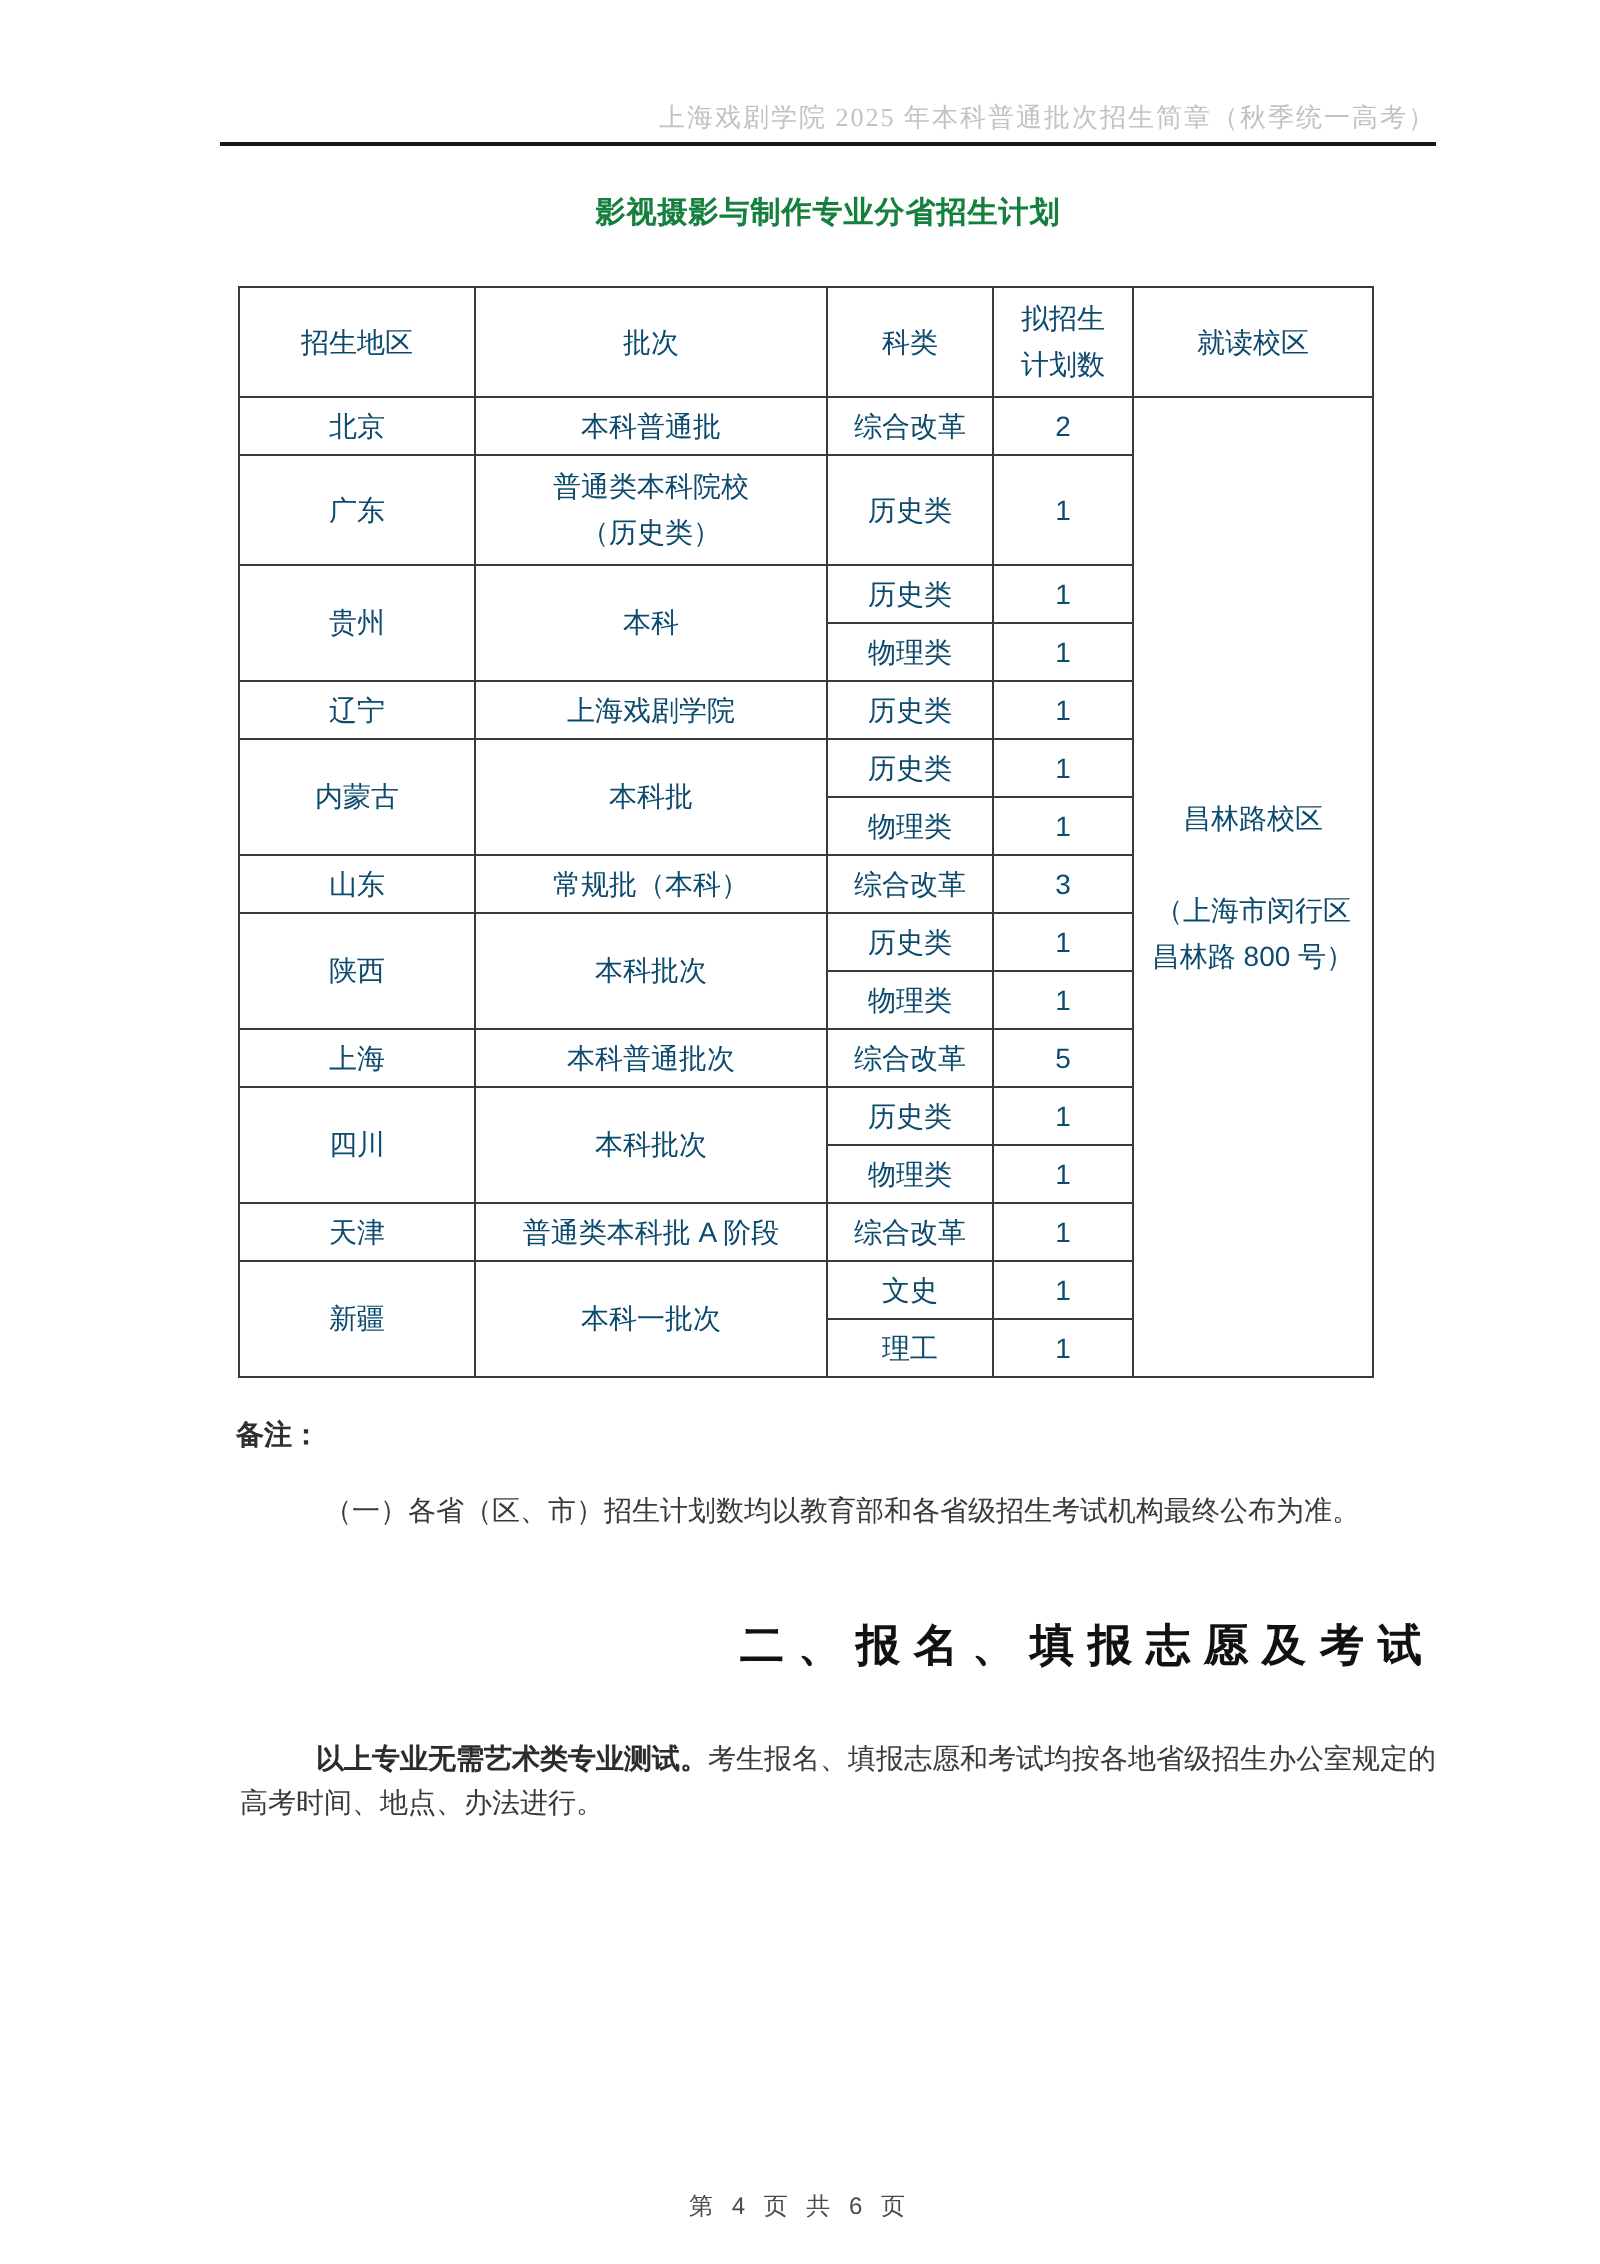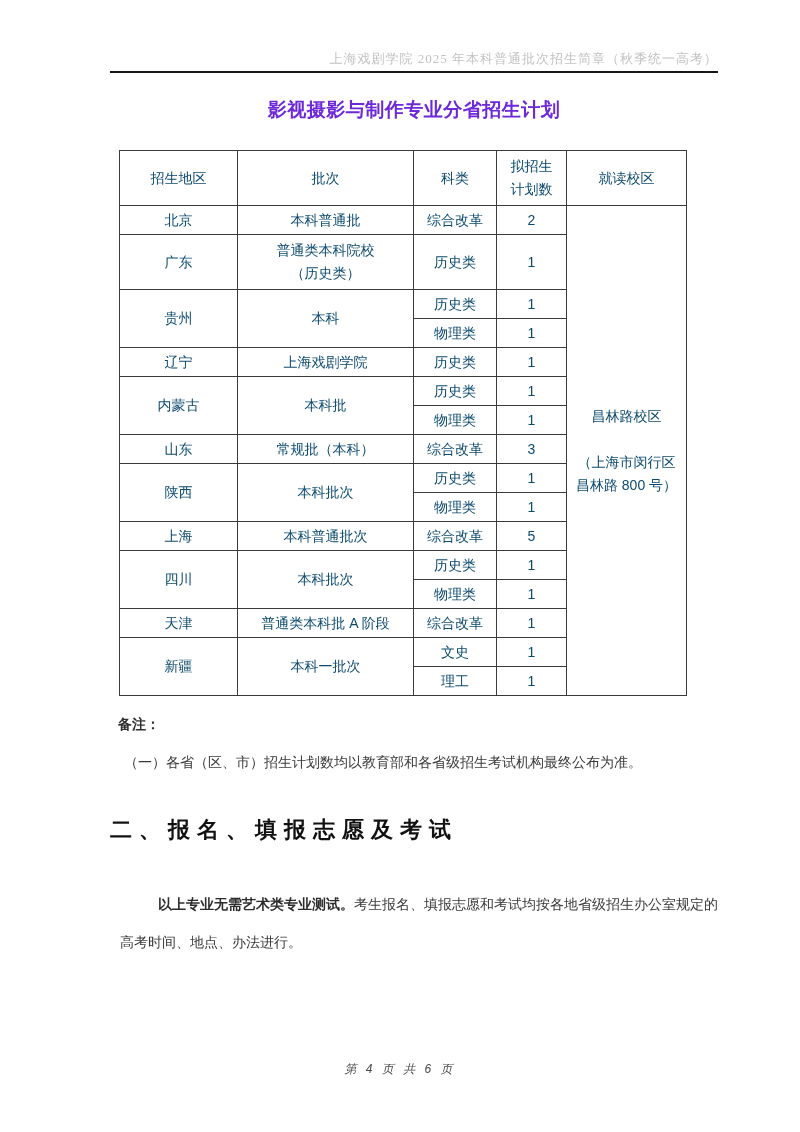--- a/index.html
+++ b/index.html
@@ -24,23 +24,23 @@
   }
   .header-rule {
     margin-top: 3px;
     border-bottom: 2px solid #161616;
     width: 100%;
   }
 
   .doc-title {
     margin-top: 24px;
     text-align: center;
-    font-size: 19px;
+    font-size: 15px;
     font-weight: bold;
-    color: #6d28d9;
+    color: #15803d;
     letter-spacing: 0.5px;
   }
 
   table.plan-table {
     border-collapse: collapse;
     table-layout: fixed;
     margin-top: 27px;
     margin-left: 9px;
     width: 567px;
     font-size: 14px;
@@ -65,51 +65,51 @@
   .plan-table td.campus-cell { line-height: 23px; }
 
   .notes { margin-top: 20px; margin-left: 8px; margin-right: 0; }
   .notes-label { font-weight: bold; color: #2f2f2f; font-size: 14px; }
   .note {
     margin-top: 12px;
     font-size: 14px;
     line-height: 33px;
     color: #3a3a3a;
     text-indent: 6px;
+    text-align: center;
   }
 
   .section-heading {
     margin-top: 36px;
-    text-align: left;
+    text-align: right;
     font-family: "Liberation Serif", "DejaVu Serif", serif;
     font-size: 22px;
     font-weight: bold;
     color: #111;
     letter-spacing: 7px;
   }
 
   .body-paragraph {
-    margin-top: 40px;
+    margin-top: 30px;
     padding-left: 10px;
     font-size: 14px;
-    line-height: 38px;
+    line-height: 22px;
     color: #3a3a3a;
     text-indent: 38px;
   }
   .body-paragraph .bold-lead { font-weight: bold; color: #2c2c2c; }
 
   .page-footer {
     position: absolute;
-    top: 1011px;
+    top: 1045px;
     left: 0; right: 0;
     text-align: center;
     font-size: 12px;
     color: #4a4a4a;
     letter-spacing: 3px;
-    font-style: italic;
   }
 </style>
 </head>
 <body>
 
 <div class="page">
   <div class="content">
 
     <div class="page-header">上海戏剧学院 2025 年本科普通批次招生简章（秋季统一高考）</div>
     <div class="header-rule"></div>

